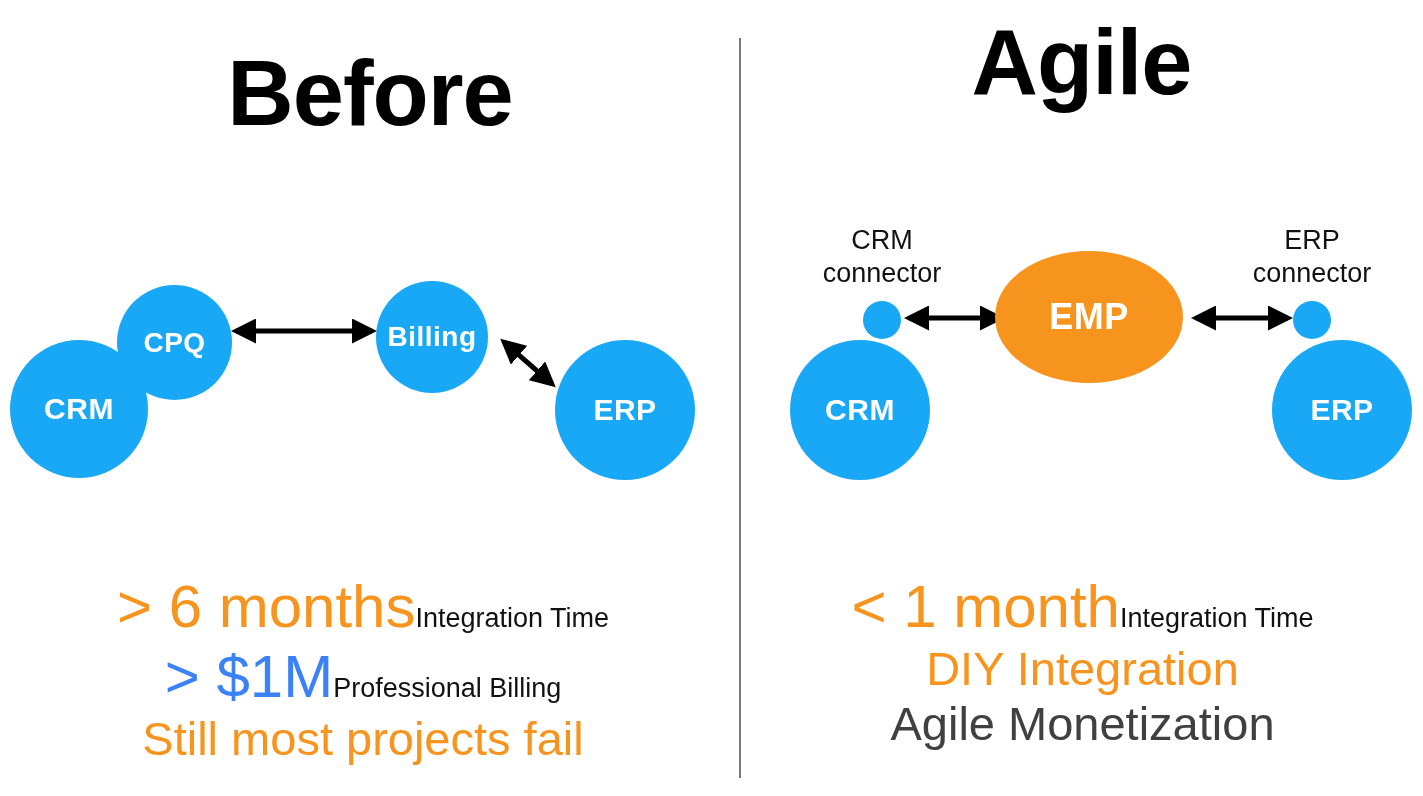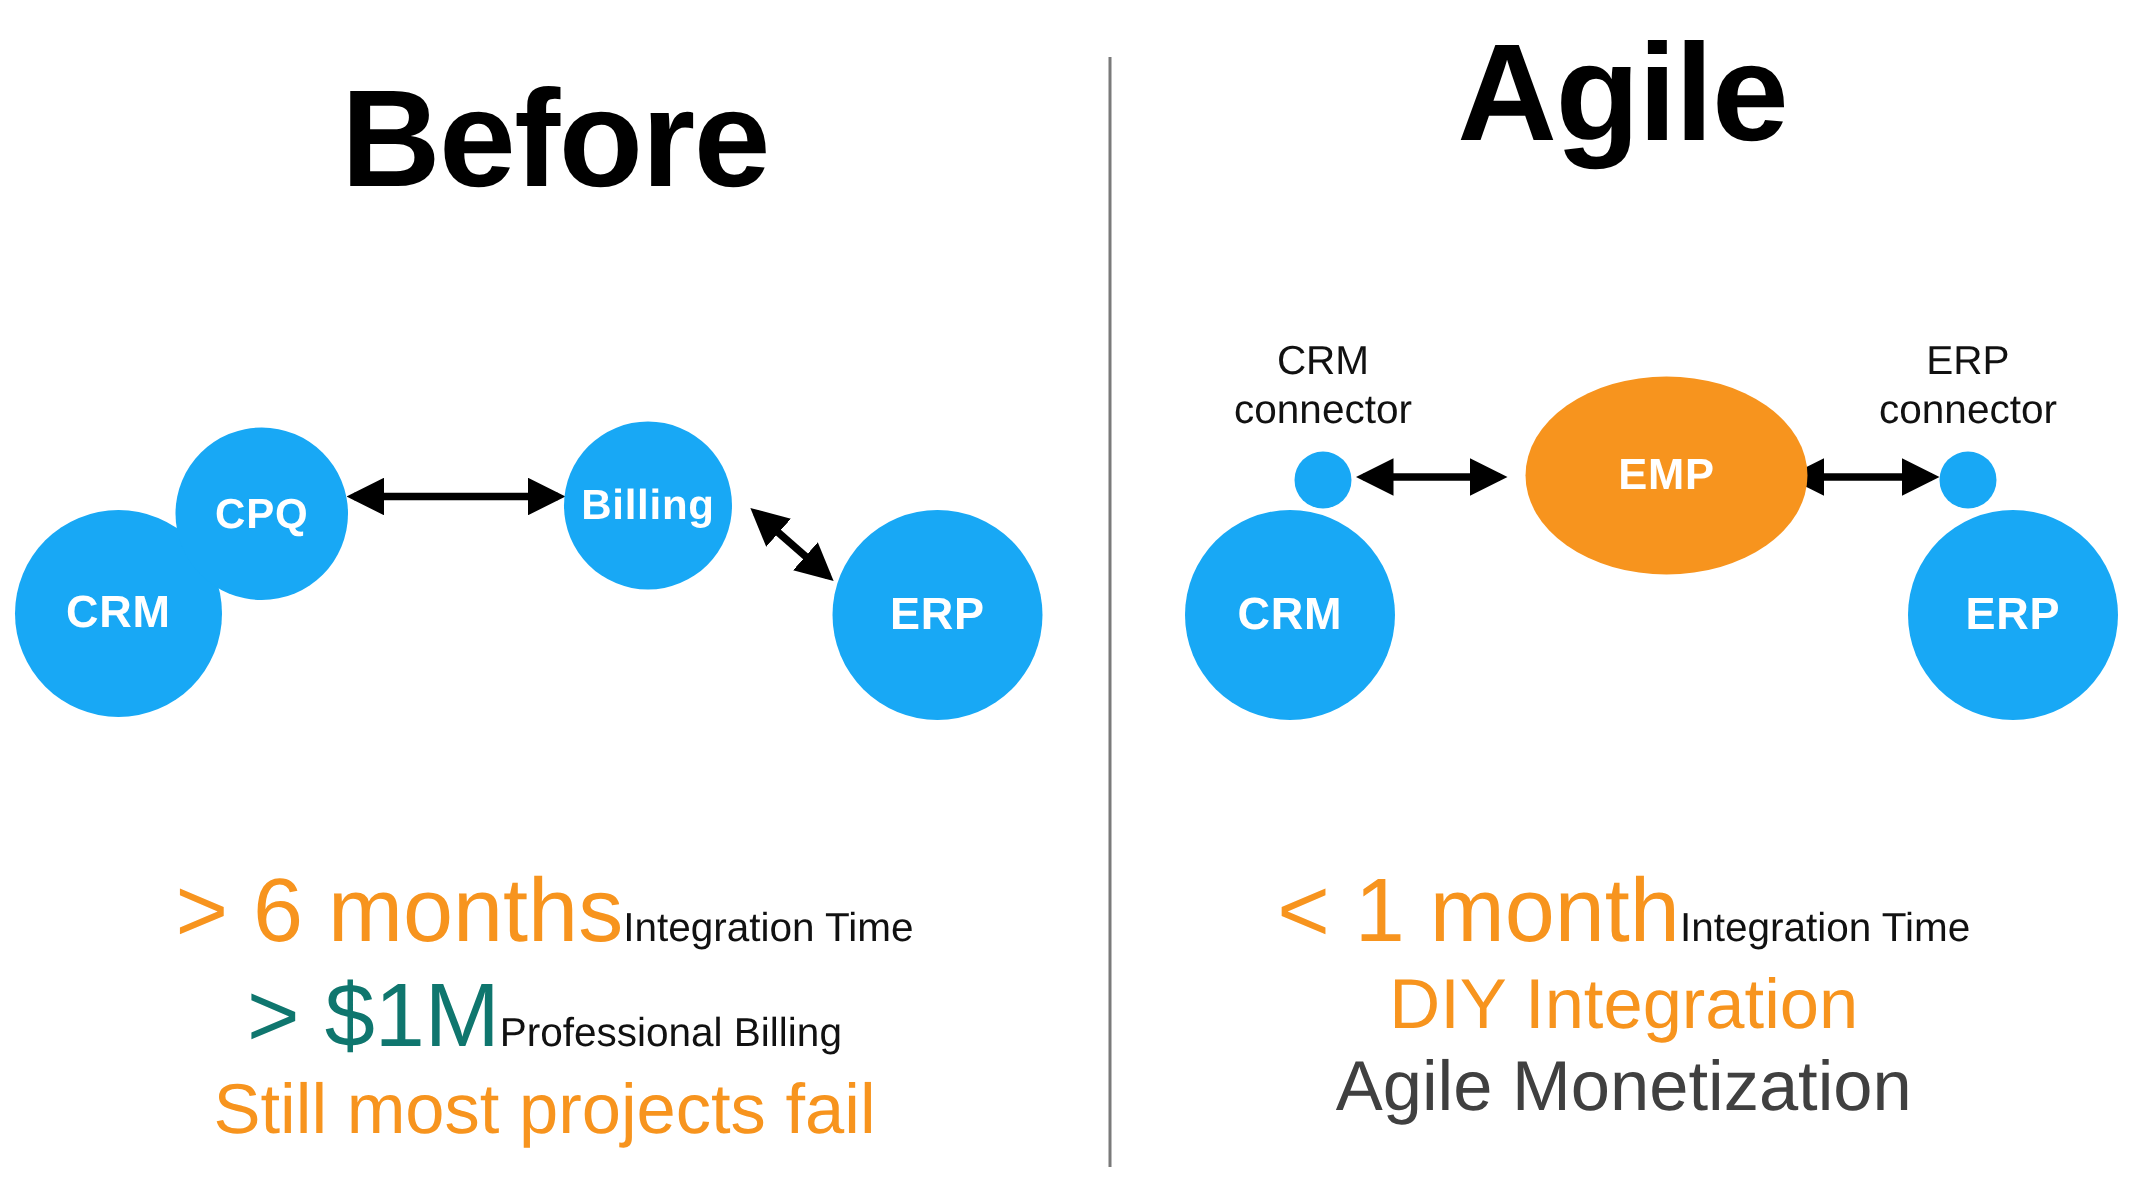--- a/index.html
+++ b/index.html
@@ -72,22 +72,22 @@
   #node-crm-before     { left: 10px;  top: 340px; width: 138px; height: 138px; }
   #node-cpq            { left: 117px; top: 285px; width: 115px; height: 115px; font-size: 28px; }
   #node-billing        { left: 376px; top: 281px; width: 112px; height: 112px; font-size: 28px; }
   #node-erp-before     { left: 555px; top: 340px; width: 140px; height: 140px; }
 
   
   #node-crm-after      { left: 790px;  top: 340px; width: 140px; height: 140px; }
   #node-erp-after      { left: 1272px; top: 340px; width: 140px; height: 140px; }
   #node-crm-connector  { left: 863px;  top: 301px; width: 38px;  height: 38px; }
   #node-erp-connector  { left: 1293px; top: 301px; width: 38px;  height: 38px; }
-  #node-emp            { left: 1017px; top: 251px; width: 188px; height: 132px;
-                         border-radius: 50%; font-size: 29px; }
+  #node-emp            { left: 995px; top: 251px; width: 188px; height: 132px;
+                         border-radius: 50%; font-size: 36px; }
 
   
   .layer-big  { z-index: 2; }
   .layer-dot  { z-index: 3; }
   .layer-cpq  { z-index: 3; }
 
   
   .connector-label {
     position: absolute;
     color: #111111;
@@ -177,21 +177,21 @@
 
   <div class="node blue dot layer-dot" id="node-erp-connector" style="background: rgb(24, 168, 245);"></div>
 
   <div class="node blue layer-big" id="node-erp-after" style="background: rgb(24, 168, 245);">ERP</div>
 
   <div class="stats" id="stats-before">
     <div class="stat-line">
       <span class="big" style="color: rgb(247, 148, 30);">&gt; 6 months</span><span class="small" style="color: rgb(17, 17, 17);">Integration Time</span>
     </div>
     <div class="stat-line">
-      <span class="big" style="color: #0f766e;">&gt; $1M</span><span class="small" style="color: rgb(17, 17, 17);">Professional Billing</span>
+      <span class="big" style="color: #3b82f6;">&gt; $1M</span><span class="small" style="color: rgb(17, 17, 17);">Professional Billing</span>
     </div>
     <div class="stat-line headline" style="color: rgb(247, 148, 30);">Still most projects fail</div>
   </div>
 
   <div class="stats" id="stats-after">
     <div class="stat-line">
       <span class="big" style="color: rgb(247, 148, 30);">&lt; 1 month</span><span class="small" style="color: rgb(17, 17, 17);">Integration Time</span>
     </div>
     <div class="stat-line headline" style="color: rgb(247, 148, 30);">DIY Integration</div>
     <div class="stat-line headline" style="color: #404040;">Agile Monetization</div>

